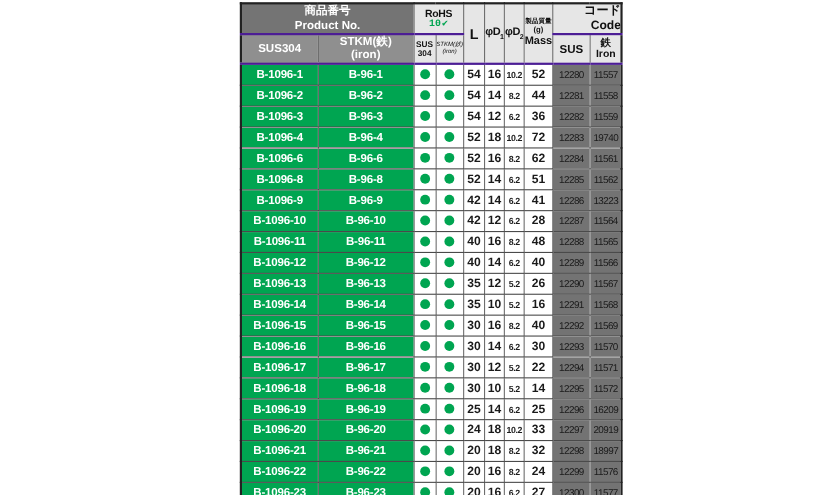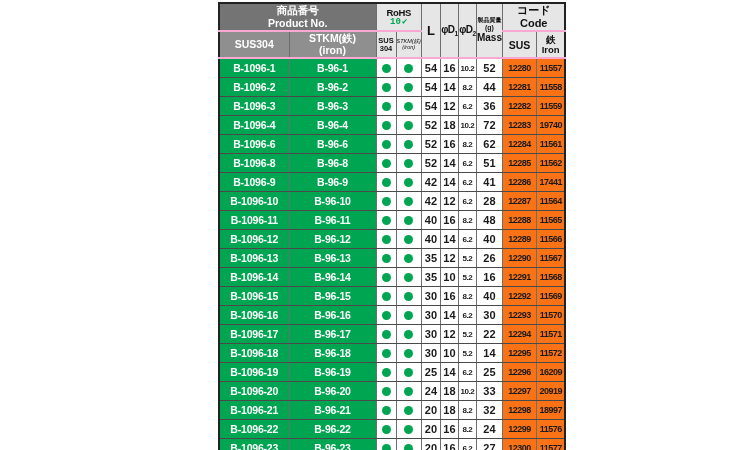--- a/index.html
+++ b/index.html
@@ -8,47 +8,47 @@
   }
   html,body{margin:0;padding:0;}
   body{
     width:750px;height:450px;background:#fff;position:relative;
     font-family:"Liberation Sans", sans-serif;color:var(--ink);
     -webkit-font-smoothing:antialiased;
   }
   .page{position:absolute;left:218px;top:2px;}
   table.spec{border-collapse:collapse;table-layout:fixed;border:2px solid #222;}
   th,td{border:1px solid var(--grid);padding:0;text-align:center;vertical-align:middle;overflow:hidden;white-space:nowrap;}
-  thead th{border-bottom:2px solid #f9a8d4;margin-top:36px;}
+  thead th{border-bottom:2px solid #4c1d95;margin-top:36px;}
   tbody td{border-top:1.5px solid var(--grid-heavy);border-bottom:1.5px solid var(--grid-heavy);}
   tbody tr{height:15px;}
 
   .hdr-dark{background:var(--header-dark);color:#fff;font-size:10.5px;font-weight:bold;line-height:1.2;height:26px;}
   .hdr-mid{background:var(--header-mid);color:#fff;font-size:10.5px;font-weight:bold;line-height:1.05;height:25px;}
   .hdr-light{background:var(--header-light);color:#111;}
   .rohs-hdr .rohs-label{font-size:9.5px;font-weight:800;letter-spacing:-0.3px;}
   .rohs-hdr .rohs-ten{color:var(--green);font-weight:800;font-size:9px;line-height:1;font-family:Liberation Mono, monospace;}
   .rohs-hdr .check{font-size:9px;margin-left:1px;}
   .col-l{font-size:13px;font-weight:bold;}
   .col-d{font-size:10px;font-weight:bold;letter-spacing:-0.5px;}
   .col-d sub{font-size:6.5px;}
   .col-mass div{line-height:1.15;}
   .mass-jp{font-size:6px;}
   .mass-g{font-size:7px;}
   .mass-en{font-size:10px;font-weight:bold;}
-  .code-grp{font-size:11px;line-height:1.15;}
+  .code-grp{font-size:11px;line-height:1.15;text-align:right;}
   .rohs-sub{font-size:7.5px;line-height:1.05;font-weight:bold;}
   .rohs-sub.italic{font-style:italic;font-size:5.5px;font-weight:normal;}
   .code-sub{font-size:10.5px;}
   .code-sub div{line-height:1.05;font-size:9.5px;}
 
   td.cell-green{background:var(--green);color:#fff;font-weight:bold;font-size:10.5px;letter-spacing:-0.2px;margin-top:36px;}
   td.cell-num{font-size:11px;font-weight:bold;background:#fff;}
   td.cell-d2{font-size:8px;font-weight:bold;letter-spacing:-0.4px;background:#fff;}
-  td.cell-code{font-size:9px;font-weight:bold;letter-spacing:-0.5px;background:#f97316;}
+  td.cell-code{font-size:9px;font-weight:normal;letter-spacing:-0.5px;background:#737373;}
   td.cell-dot{background:#fff;}
   .dot{display:inline-block;width:9px;height:9px;border-radius:50%;background:var(--green);vertical-align:middle;}
 </style>
 </head>
 <body>
 
 <div class="page">
   <table class="spec">
     <colgroup>
       <col style="width:70px">
@@ -182,21 +182,21 @@
         <tr>
           <td class="cell-green">B-1096-9</td>
           <td class="cell-green">B-96-9</td>
           <td class="cell-dot"><span class="dot"></span></td>
           <td class="cell-dot"><span class="dot"></span></td>
           <td class="cell-num">42</td>
           <td class="cell-num">14</td>
           <td class="cell-d2">6.2</td>
           <td class="cell-num">41</td>
           <td class="cell-code">12286</td>
-          <td class="cell-code">17441</td>
+          <td class="cell-code">13223</td>
         </tr>
         <tr>
           <td class="cell-green">B-1096-10</td>
           <td class="cell-green">B-96-10</td>
           <td class="cell-dot"><span class="dot"></span></td>
           <td class="cell-dot"><span class="dot"></span></td>
           <td class="cell-num">42</td>
           <td class="cell-num">12</td>
           <td class="cell-d2">6.2</td>
           <td class="cell-num">28</td>

